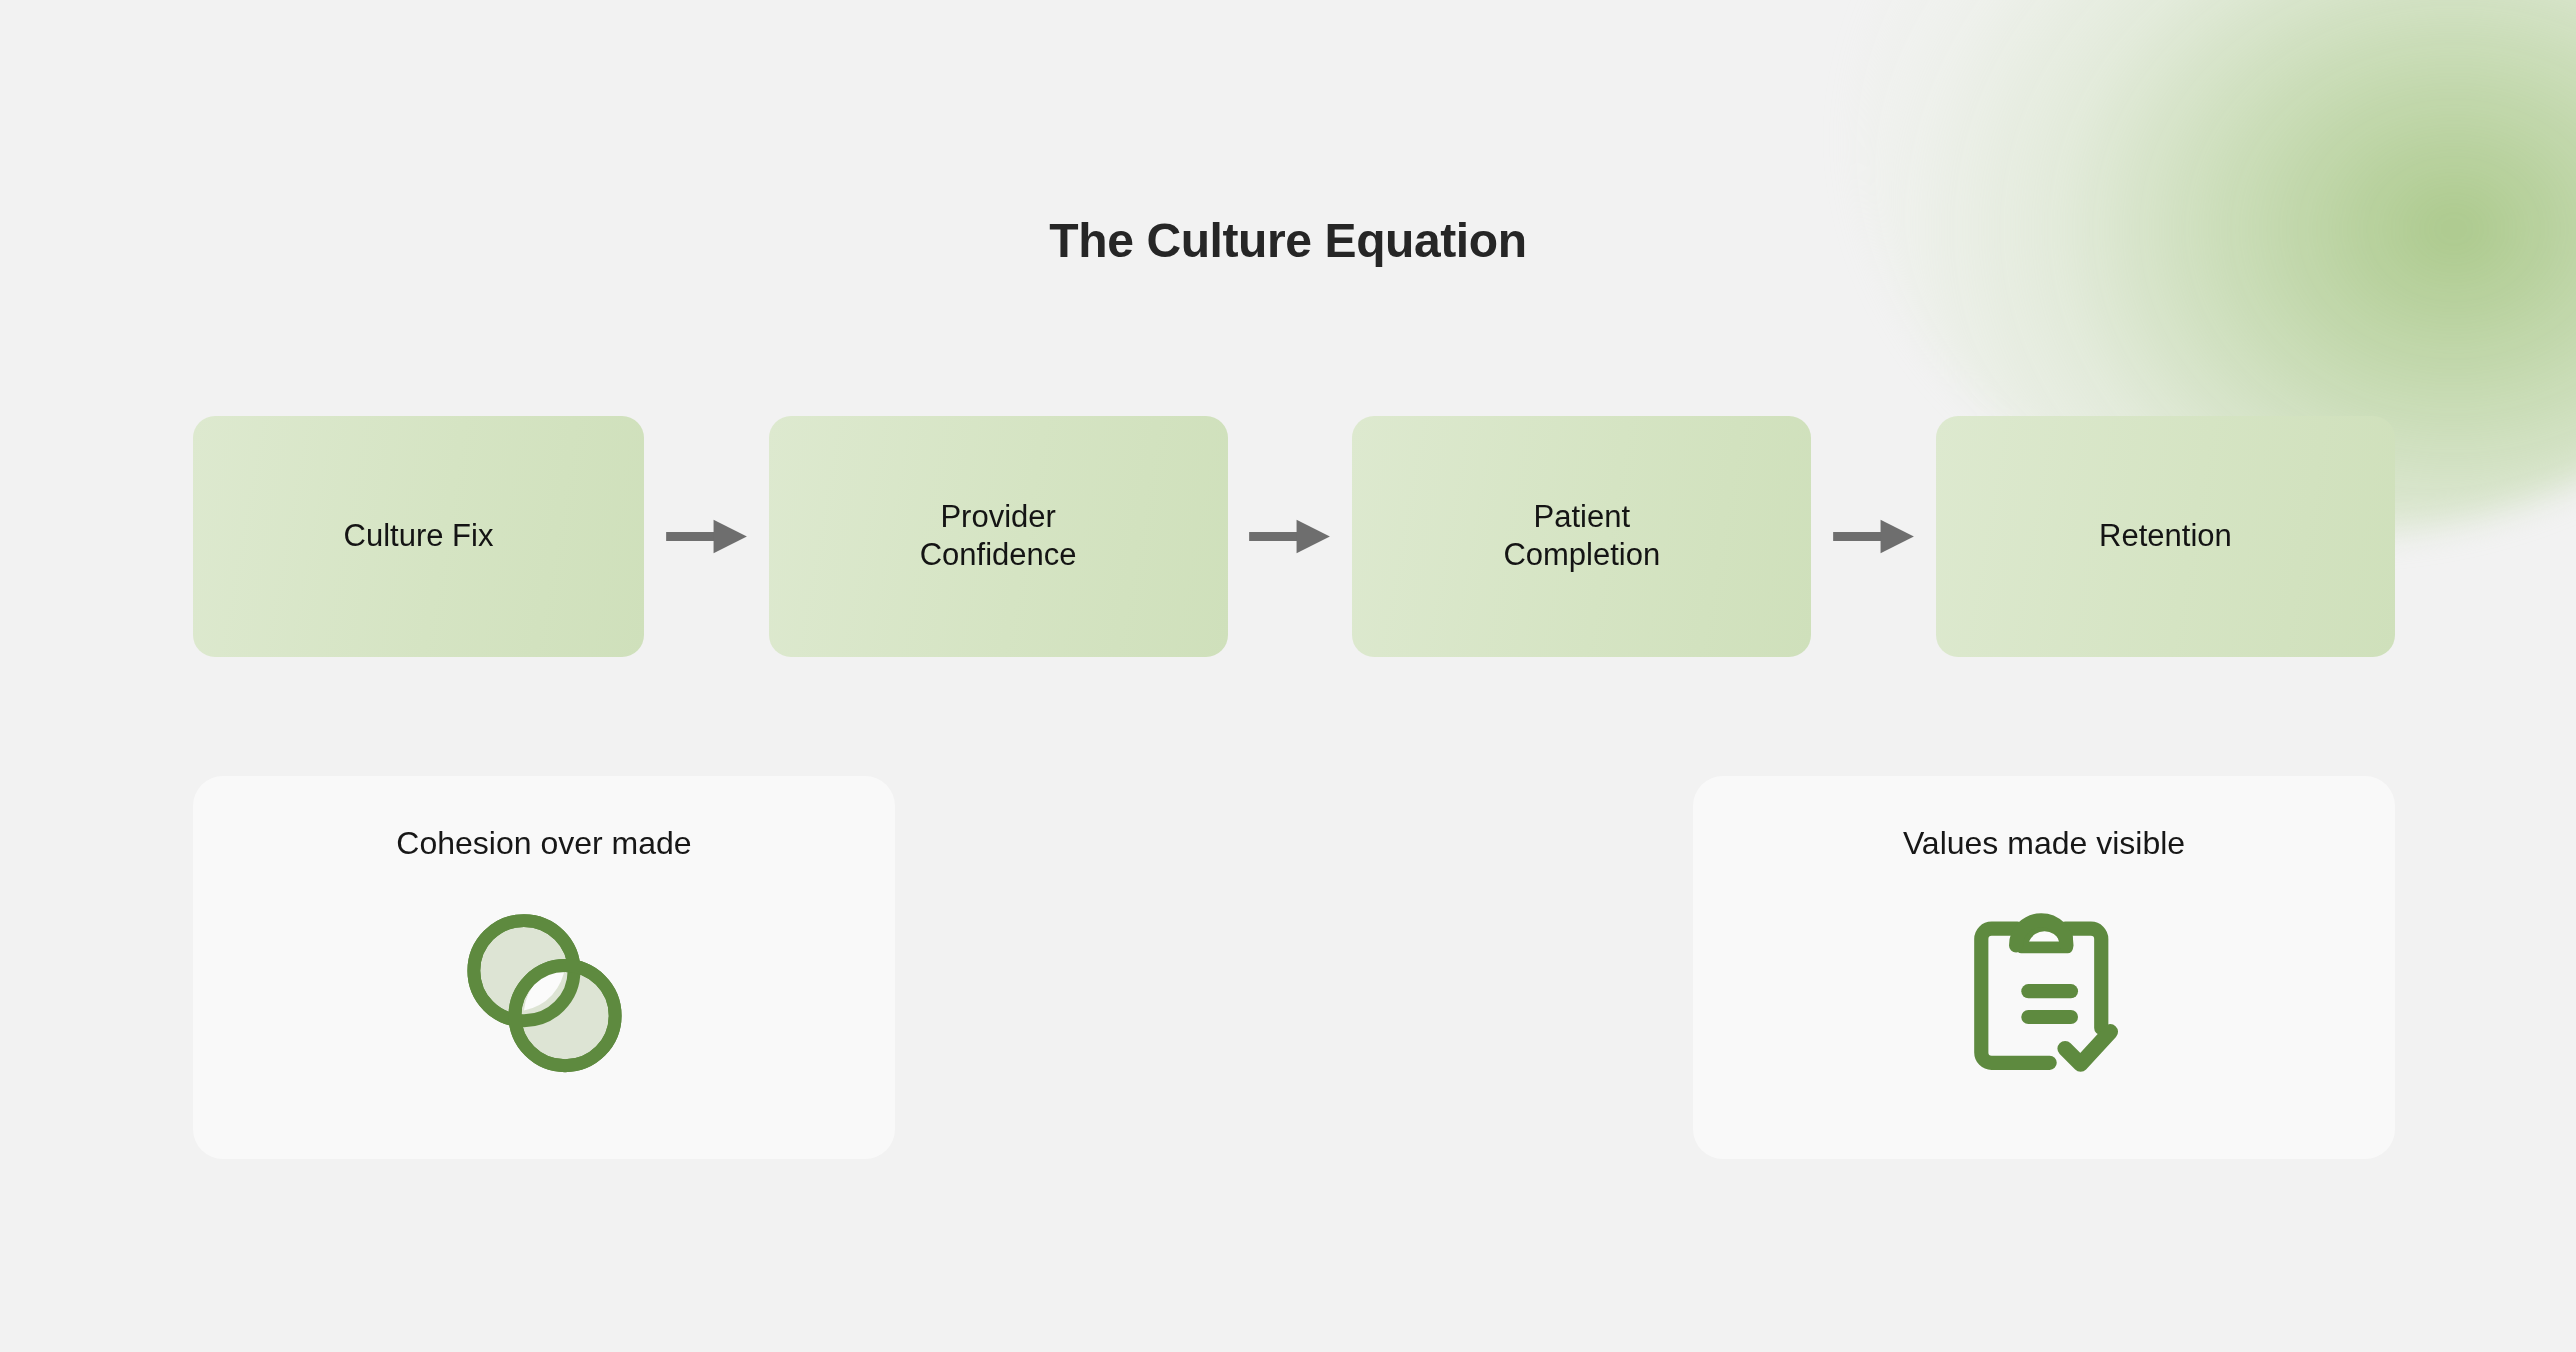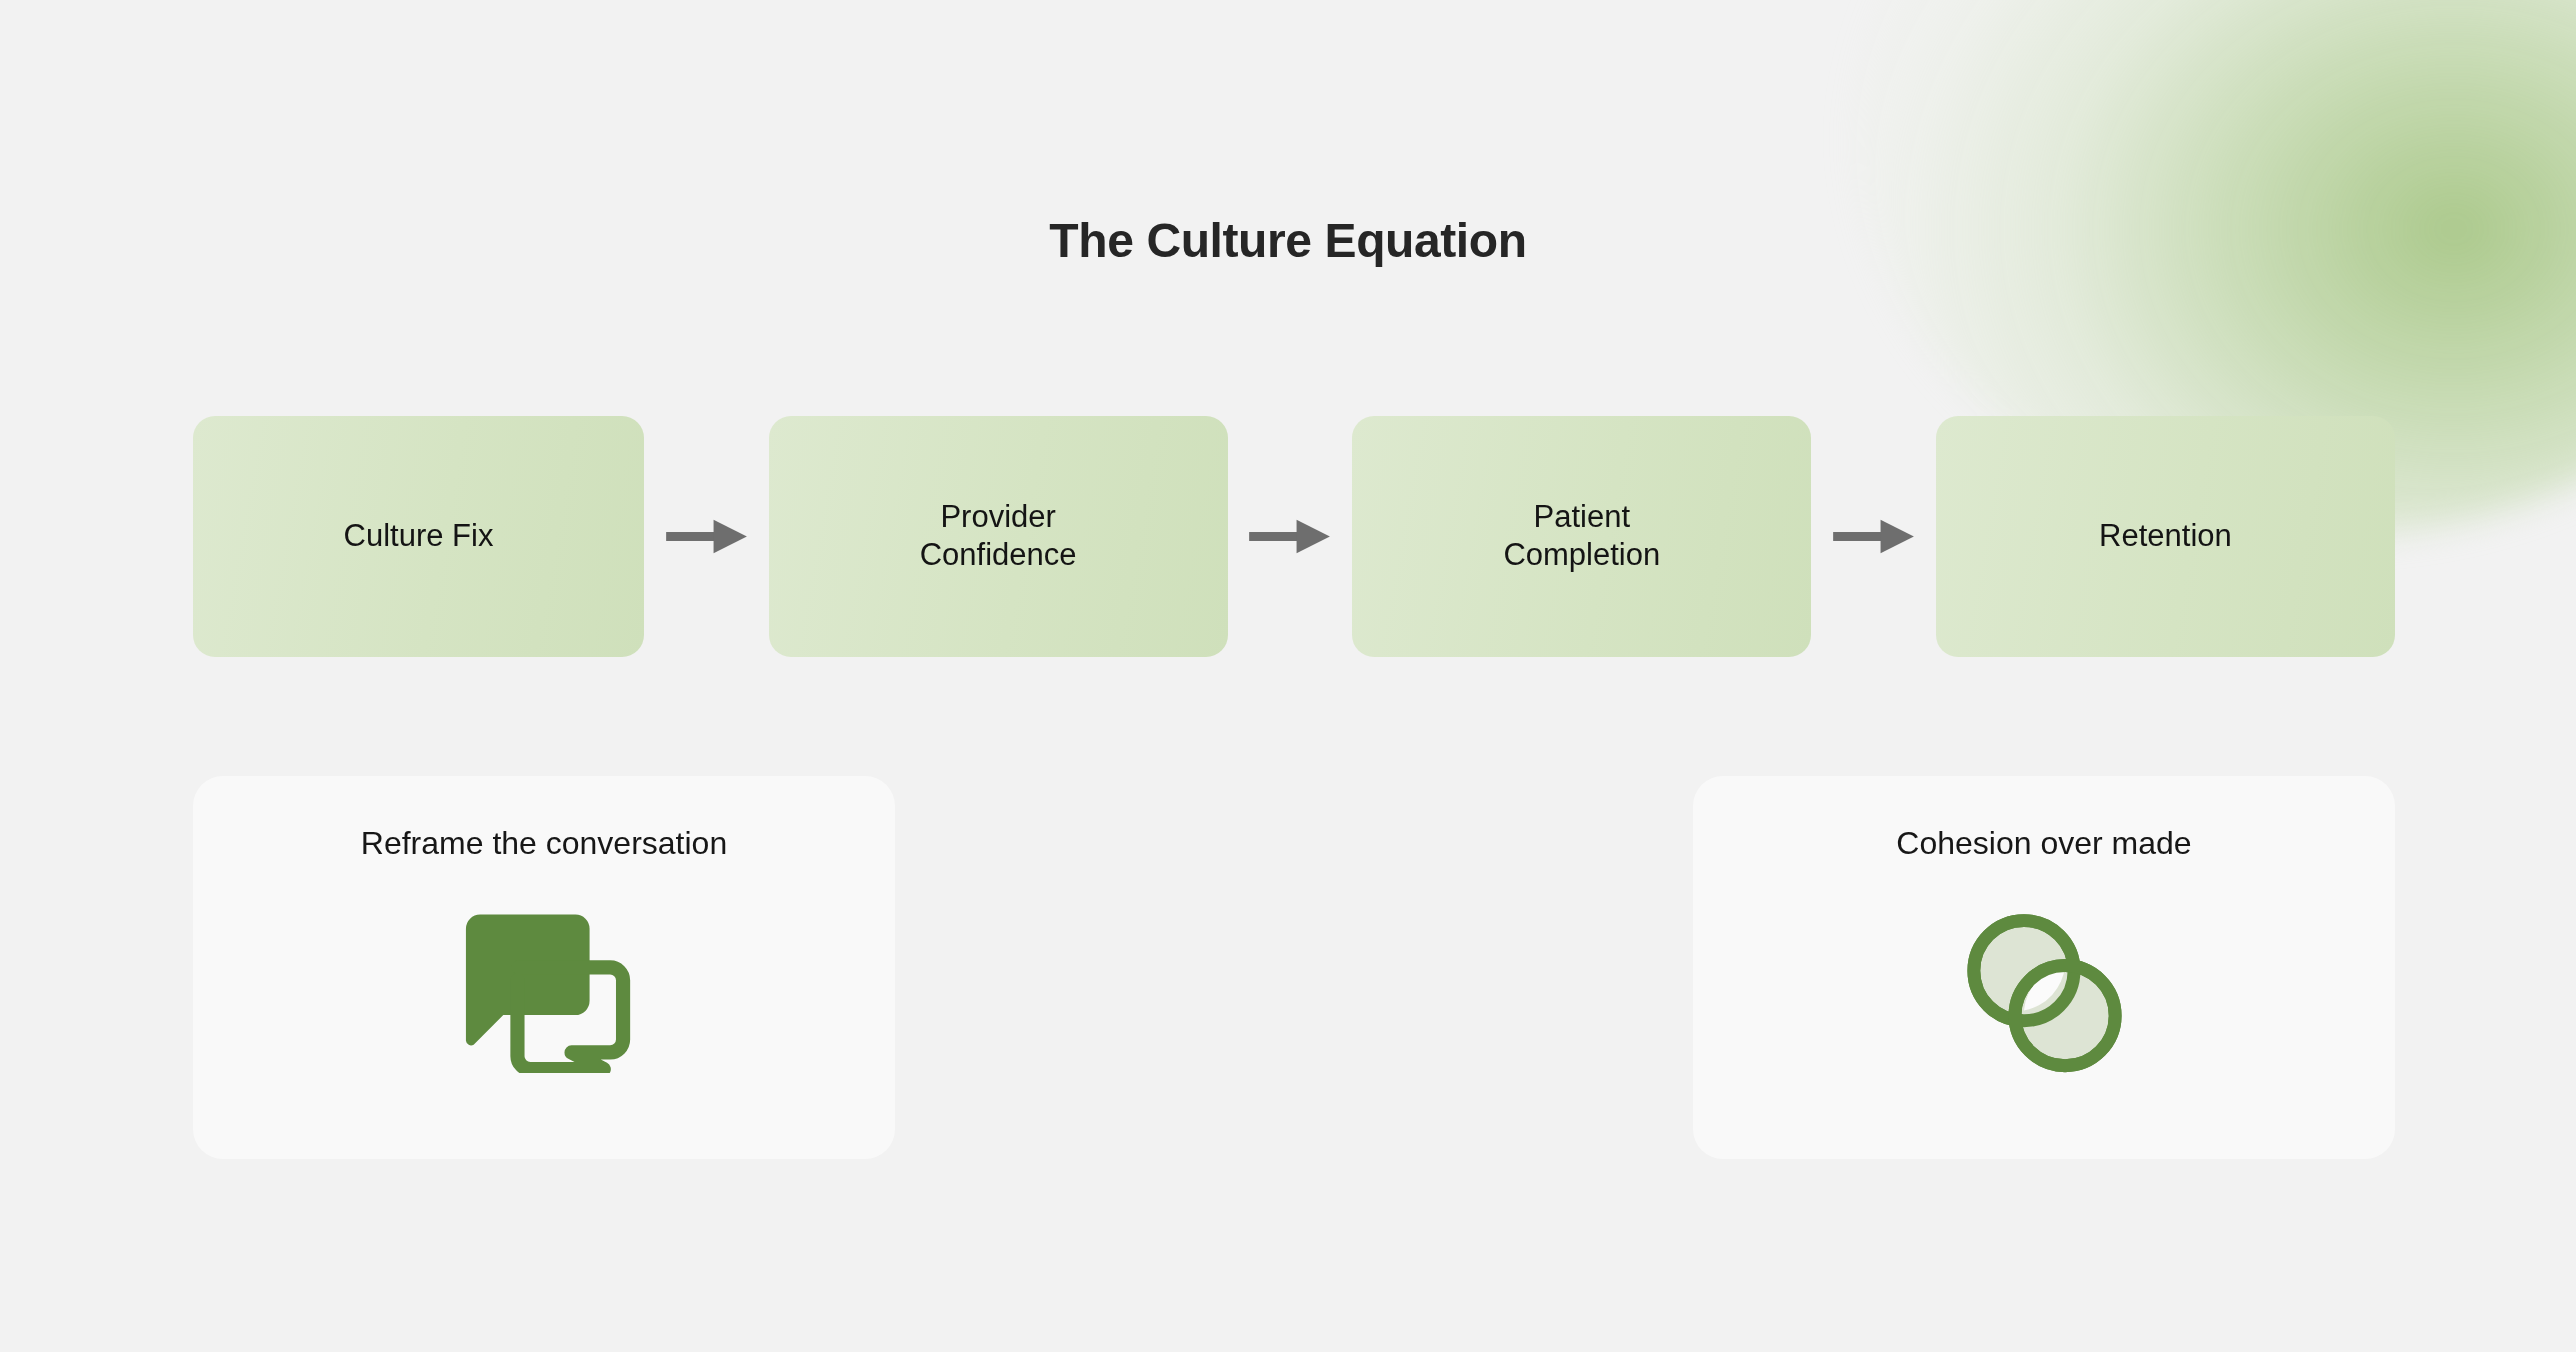--- a/index.html
+++ b/index.html
@@ -200,43 +200,51 @@
         <span>
           <span class="label-line">Retention</span>
         </span>
       </div>
     </div>
 
   </div>
 
   <div id="card-row">
 
-    <div class="feature-card">
-      <div class="card-title">Reframe the conversation</div>
-      <div class="card-icon">
-        <svg width="173" height="161" viewBox="0 0 268 250" aria-hidden="true">
-
-          <path d="M12 26 a22 22 0 0 1 22 -22 H182 a22 22 0 0 1 22 22 V138 a22 22 0 0 1 -22 22 H70 L24 206 a8 8 0 0 1 -12 -6 Z" fill="#5e8a3f"></path>
-
-          <path d="M94 86 H236 a20 20 0 0 1 20 20 V198 a20 20 0 0 1 -20 20 H176 L226 244 H112 a20 20 0 0 1 -20 -20 V106" fill="none" stroke="#5e8a3f" stroke-width="22" stroke-linejoin="round" stroke-linecap="round"></path>
-        </svg>
-      </div>
-    </div>
 
     <div class="feature-card">
       <div class="card-title">Cohesion over made</div>
       <div class="card-icon">
         <svg width="167" height="167" viewBox="0 0 260 260" aria-hidden="true">
           <circle cx="98" cy="96" r="78" fill="#dde4d4" stroke="#5e8a3f" stroke-width="20"></circle>
           <circle cx="162" cy="166" r="78" fill="#dde4d4" stroke="#5e8a3f" stroke-width="20"></circle>
 
           <path d="M162 88 a78 78 0 0 0 -64 70 a78 78 0 0 0 64 -70 Z" fill="#fbfbfb"></path>
           <circle cx="98" cy="96" r="78" fill="none" stroke="#5e8a3f" stroke-width="20"></circle>
           <circle cx="162" cy="166" r="78" fill="none" stroke="#5e8a3f" stroke-width="20"></circle>
         </svg>
       </div>
     </div>
 
+    <div class="feature-card">
+      <div class="card-title">Values made visible</div>
+      <div class="card-icon">
+        <svg width="155" height="169" viewBox="0 0 240 262" aria-hidden="true">
+
+          <path d="M78 32 H38 a16 16 0 0 0 -16 16 V224 a16 16 0 0 0 16 16 H128" fill="none" stroke="#5e8a3f" stroke-width="22" stroke-linecap="round" stroke-linejoin="round"></path>
+          <path d="M152 32 H192 a16 16 0 0 1 16 16 V186" fill="none" stroke="#5e8a3f" stroke-width="22" stroke-linecap="round" stroke-linejoin="round"></path>
+
+          <path d="M76 62 V44 a14 14 0 0 1 14 -14 h10 a40 40 0 0 1 40 0 h10 a14 14 0 0 1 14 14 V62 a8 8 0 0 1 -8 8 H84 a8 8 0 0 1 -8 -8 Z" fill="#5e8a3f"></path>
+          <path d="M96 52 a26 26 0 0 1 48 0" fill="#fbfbfb" stroke="#5e8a3f" stroke-width="0"></path>
+          <path d="M76 58 a38 38 0 0 1 78 0" fill="none" stroke="#5e8a3f" stroke-width="22" stroke-linecap="round"></path>
+
+          <rect x="84" y="118" width="88" height="22" rx="11" fill="#5e8a3f"></rect>
+          <rect x="84" y="158" width="88" height="22" rx="11" fill="#5e8a3f"></rect>
+
+          <path d="M152 218 L176 242 L222 192" fill="none" stroke="#5e8a3f" stroke-width="24" stroke-linecap="round" stroke-linejoin="round"></path>
+        </svg>
+      </div>
+    </div>
 
   </div>
 
 </div>
 
 
 </body></html>

